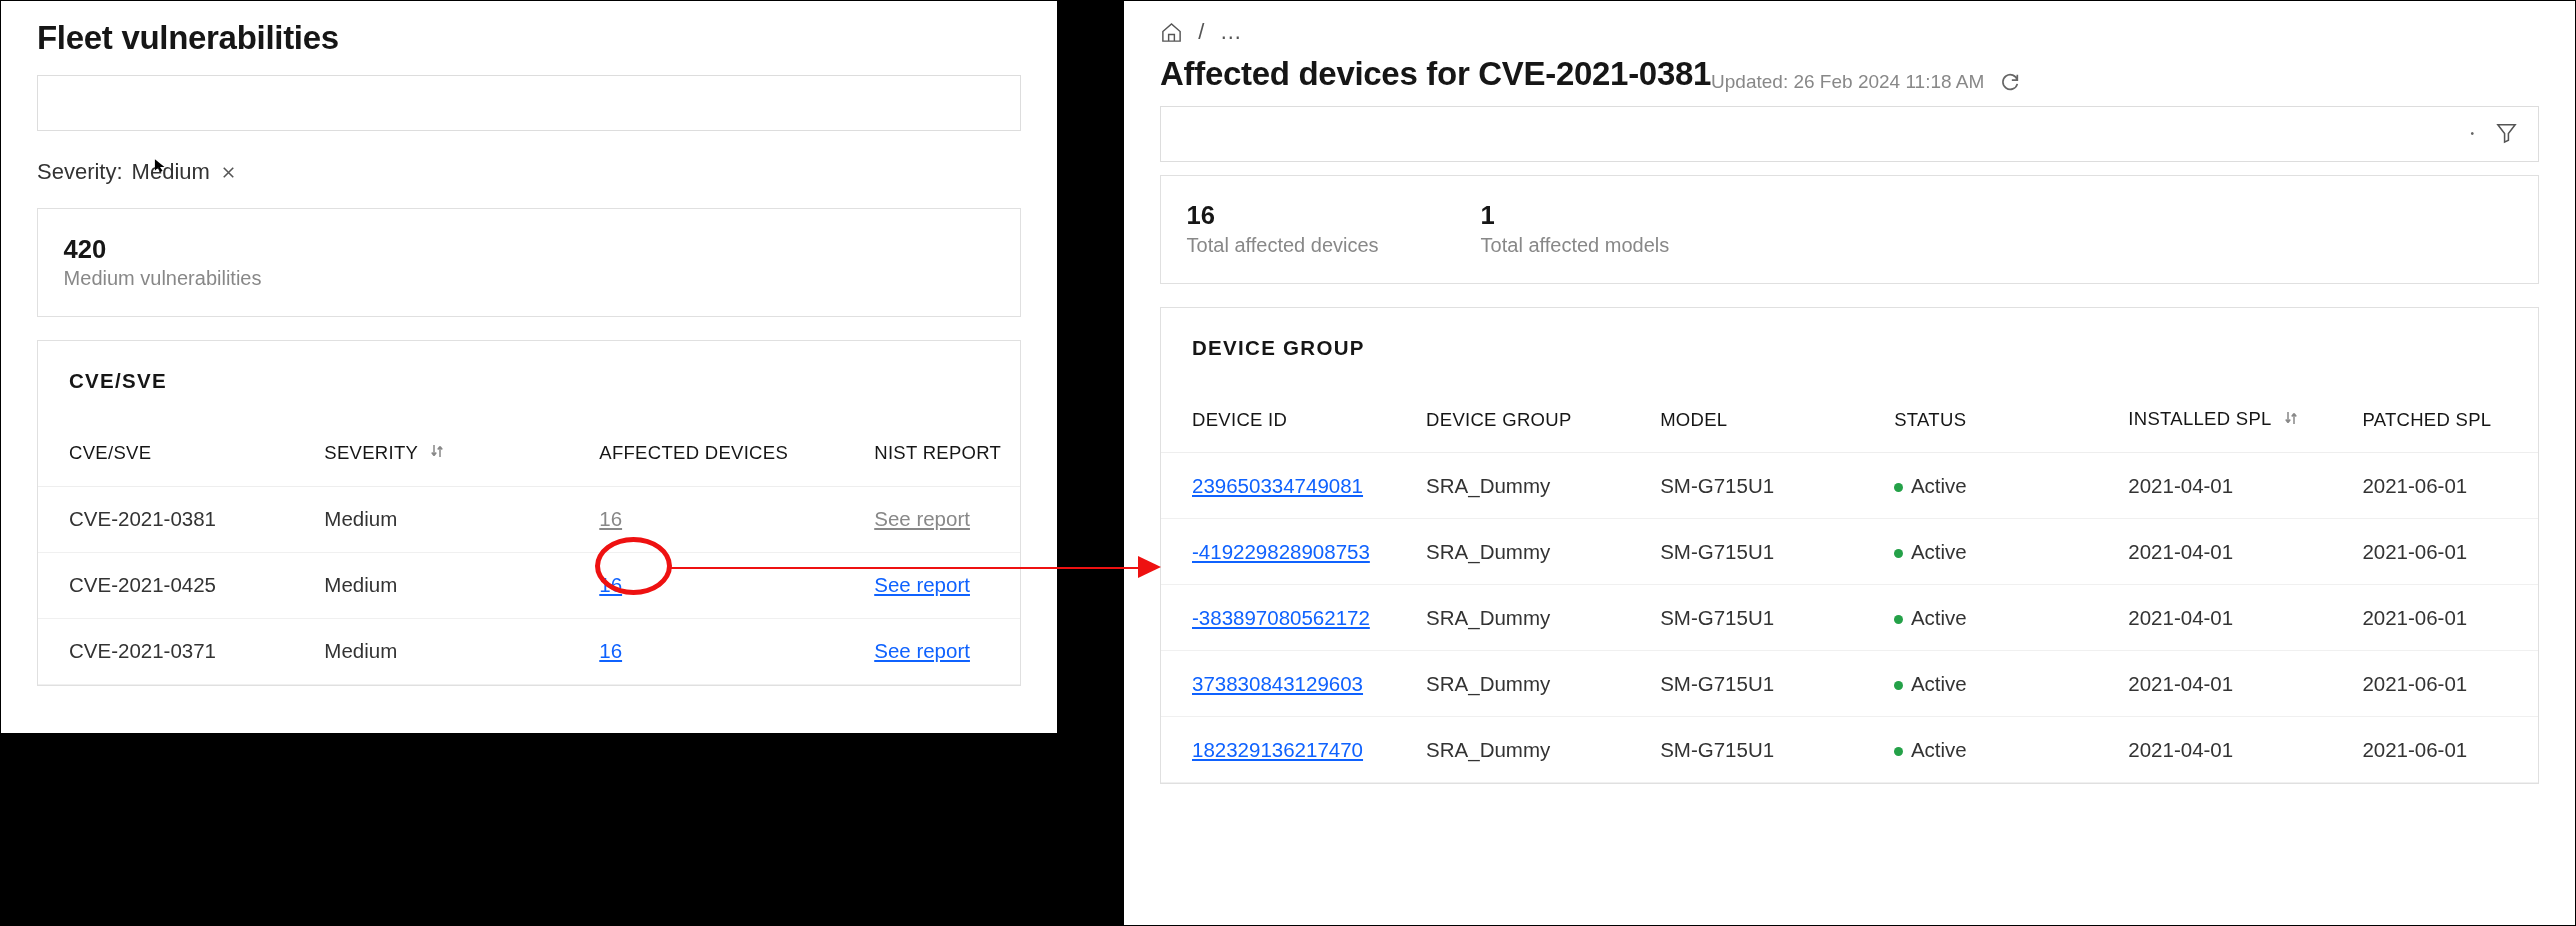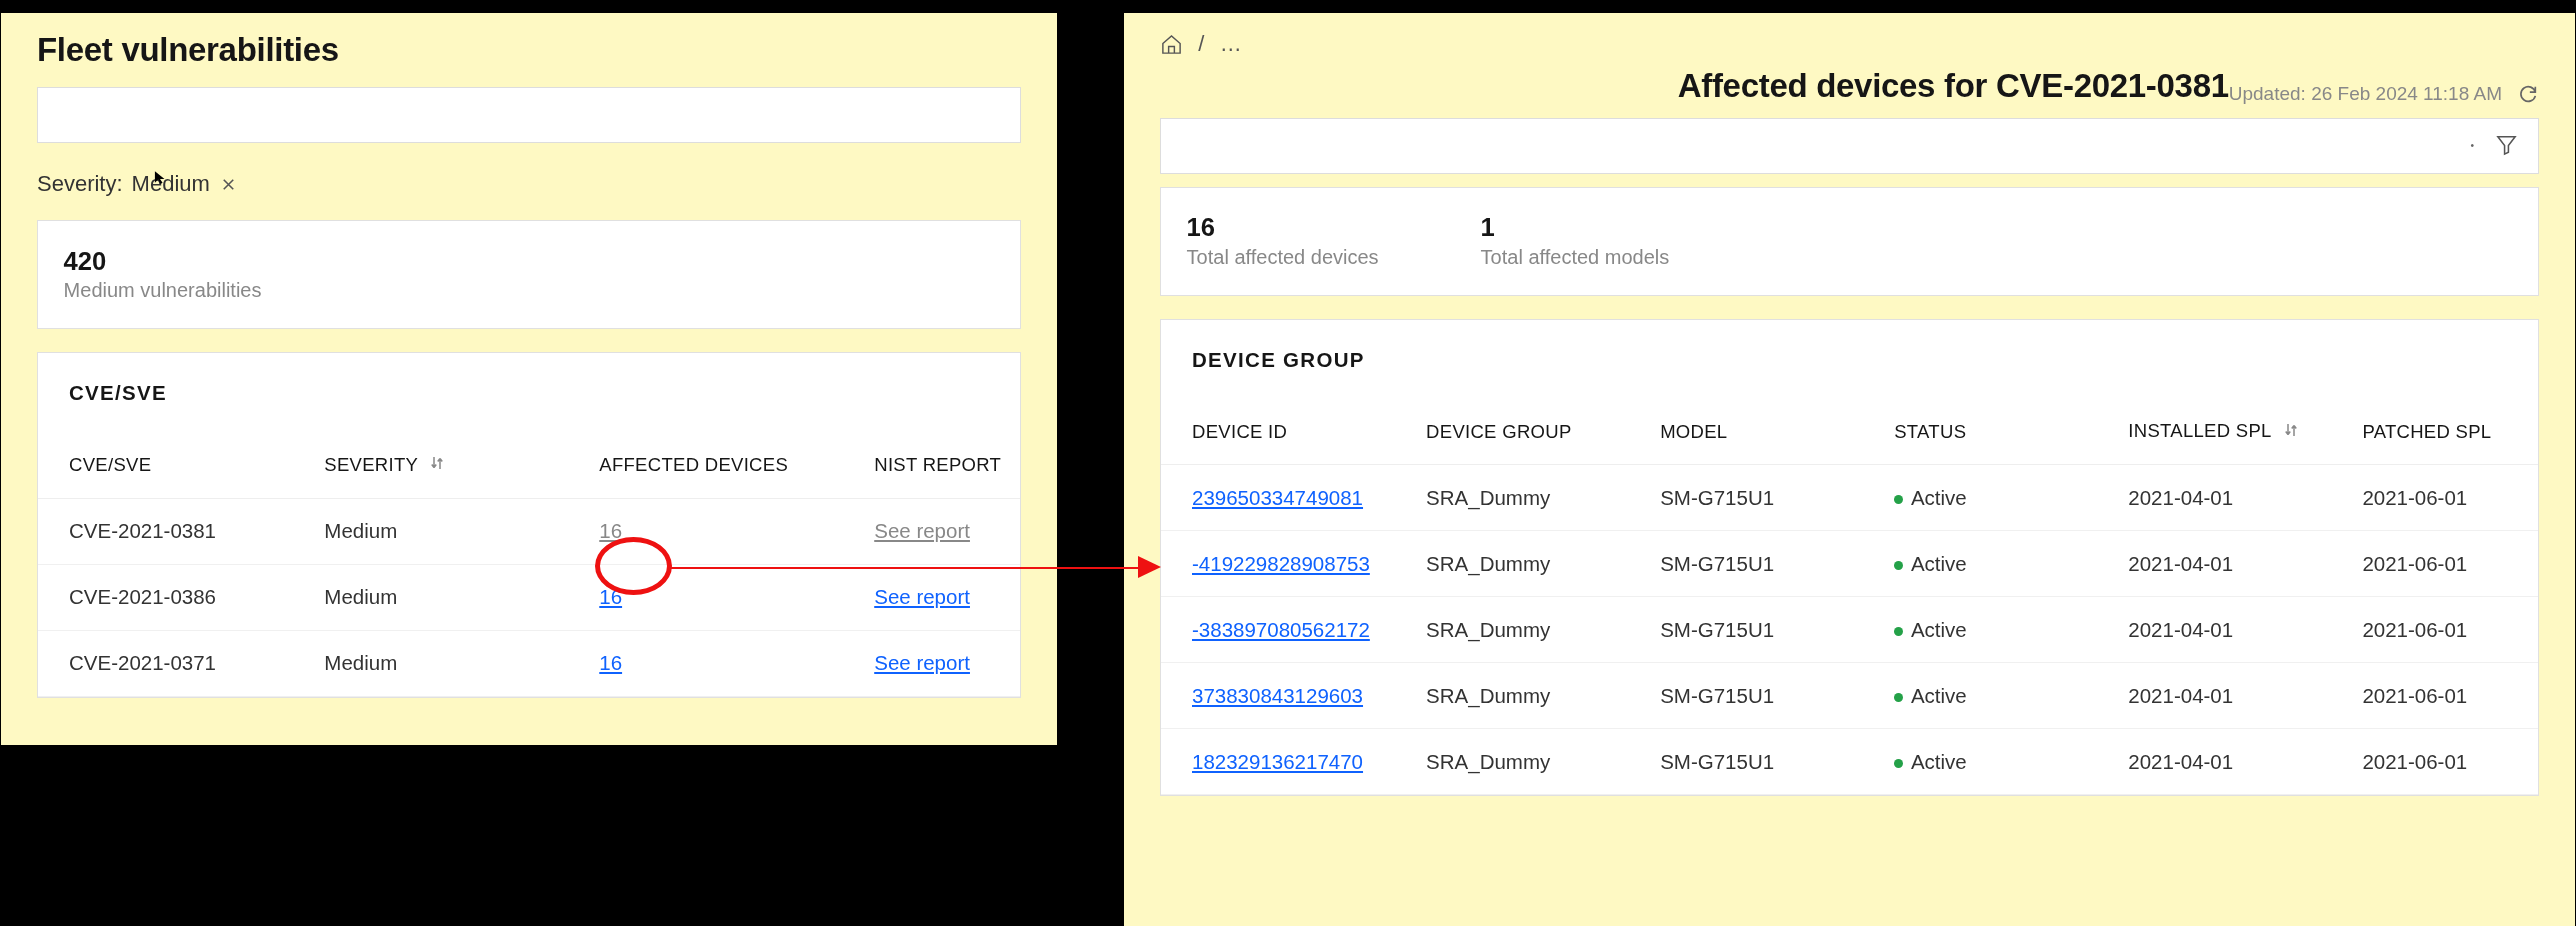--- a/index.html
+++ b/index.html
@@ -6,23 +6,22 @@
 body {
   font-family: -apple-system, BlinkMacSystemFont, "Segoe UI", Arial, sans-serif;
   background: #000;
   width: 2576px;
   height: 926px;
   overflow: hidden;
   position: relative;
 }
 .panel {
   position: absolute;
-  background: #fef9c3;
+  background: #ffffff;
   border: 1.9px solid #000;
-  margin-top: 12px;
 }
 .panel-left {
   left: 0;
   top: 0;
   width: 1058px;
   height: 734px;
 }
 .panel-right {
   left: 1123px;
   top: 0;
@@ -40,21 +39,21 @@
   display: flex;
   align-items: center;
   gap: 15.3px;
   padding: 18px 36px 5.1px;
   color: #555;
   font-size: 22px;
 }
 .breadcrumb svg { width: 23px; height: 23px; stroke: #555; }
 .updated-row {
   display: flex;
-  justify-content: flex-end;
+  justify-content: flex-start;
   align-items: flex-end;
   padding: 5.1px 36px 12.8px;
 }
 .updated-text {
   font-size: 19px;
   color: #888;
   display: flex;
   align-items: center;
   gap: 15px;
 }
@@ -228,21 +227,21 @@
         </tr>
       </thead>
       <tbody id="left-rows">
           <tr>
             <td>CVE-2021-0381</td>
             <td>Medium</td>
             <td><span class="muted-link">16</span></td>
             <td><span class="muted-link">See report</span></td>
           </tr>
           <tr>
-            <td>CVE-2021-0386</td>
+            <td>CVE-2021-0425</td>
             <td>Medium</td>
             <td><span class="link">16</span></td>
             <td><span class="link">See report</span></td>
           </tr>
           <tr>
             <td>CVE-2021-0371</td>
             <td>Medium</td>
             <td><span class="link">16</span></td>
             <td><span class="link">See report</span></td>
           </tr>

